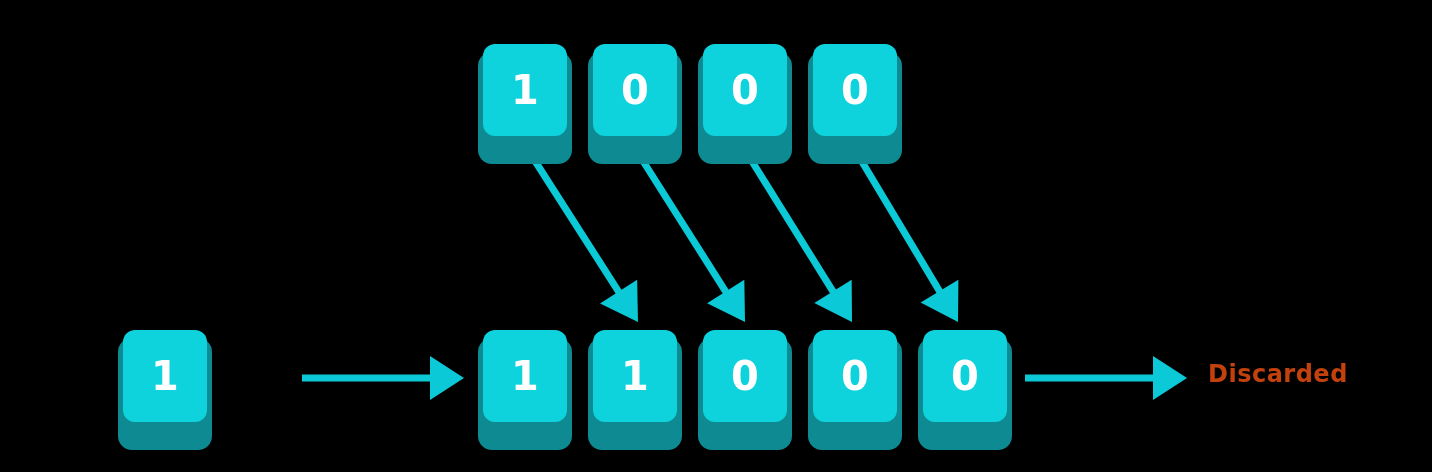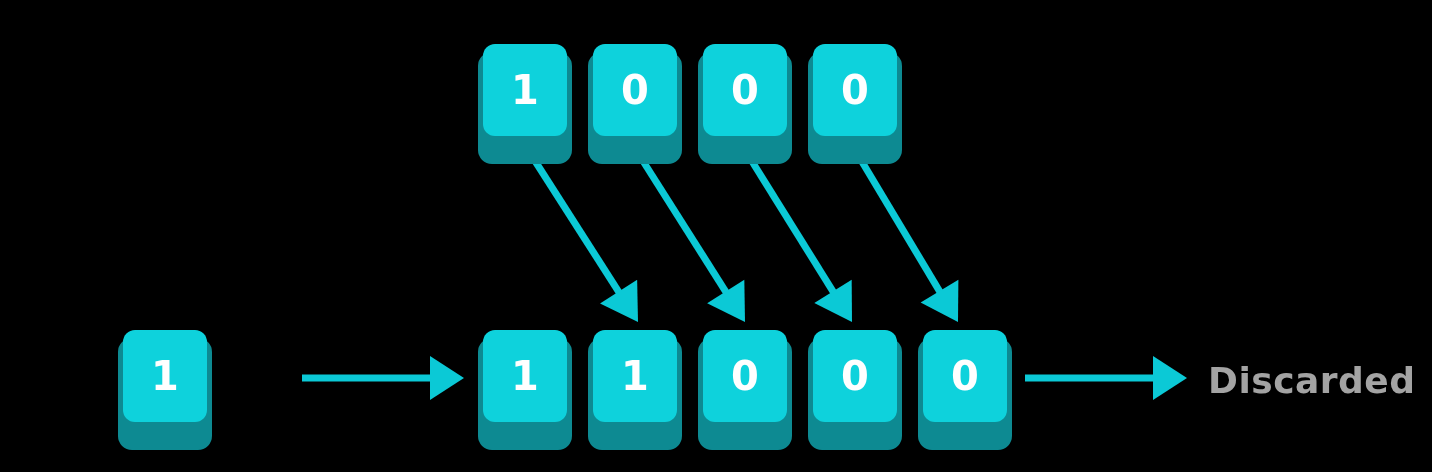--- a/index.html
+++ b/index.html
@@ -56,24 +56,24 @@
   #arrows {
     position: absolute;
     left: 0;
     top: 0;
     width: 1432px;
     height: 472px;
   }
   
   .label {
     position: absolute;
-    font-size: 36px;
+    font-size: 24px;
     font-weight: bold;
     letter-spacing: 0.5px;
-    color: #a3a3a3;
+    color: #c2410c;
     white-space: nowrap;
     font-family: "DejaVu Sans", sans-serif;
   }
 </style>
 </head>
 <body>
 
 <div id="stage">
 
   <svg id="arrows" viewBox="0 0 1432 472" width="1432" height="472" xmlns="http://www.w3.org/2000/svg">

